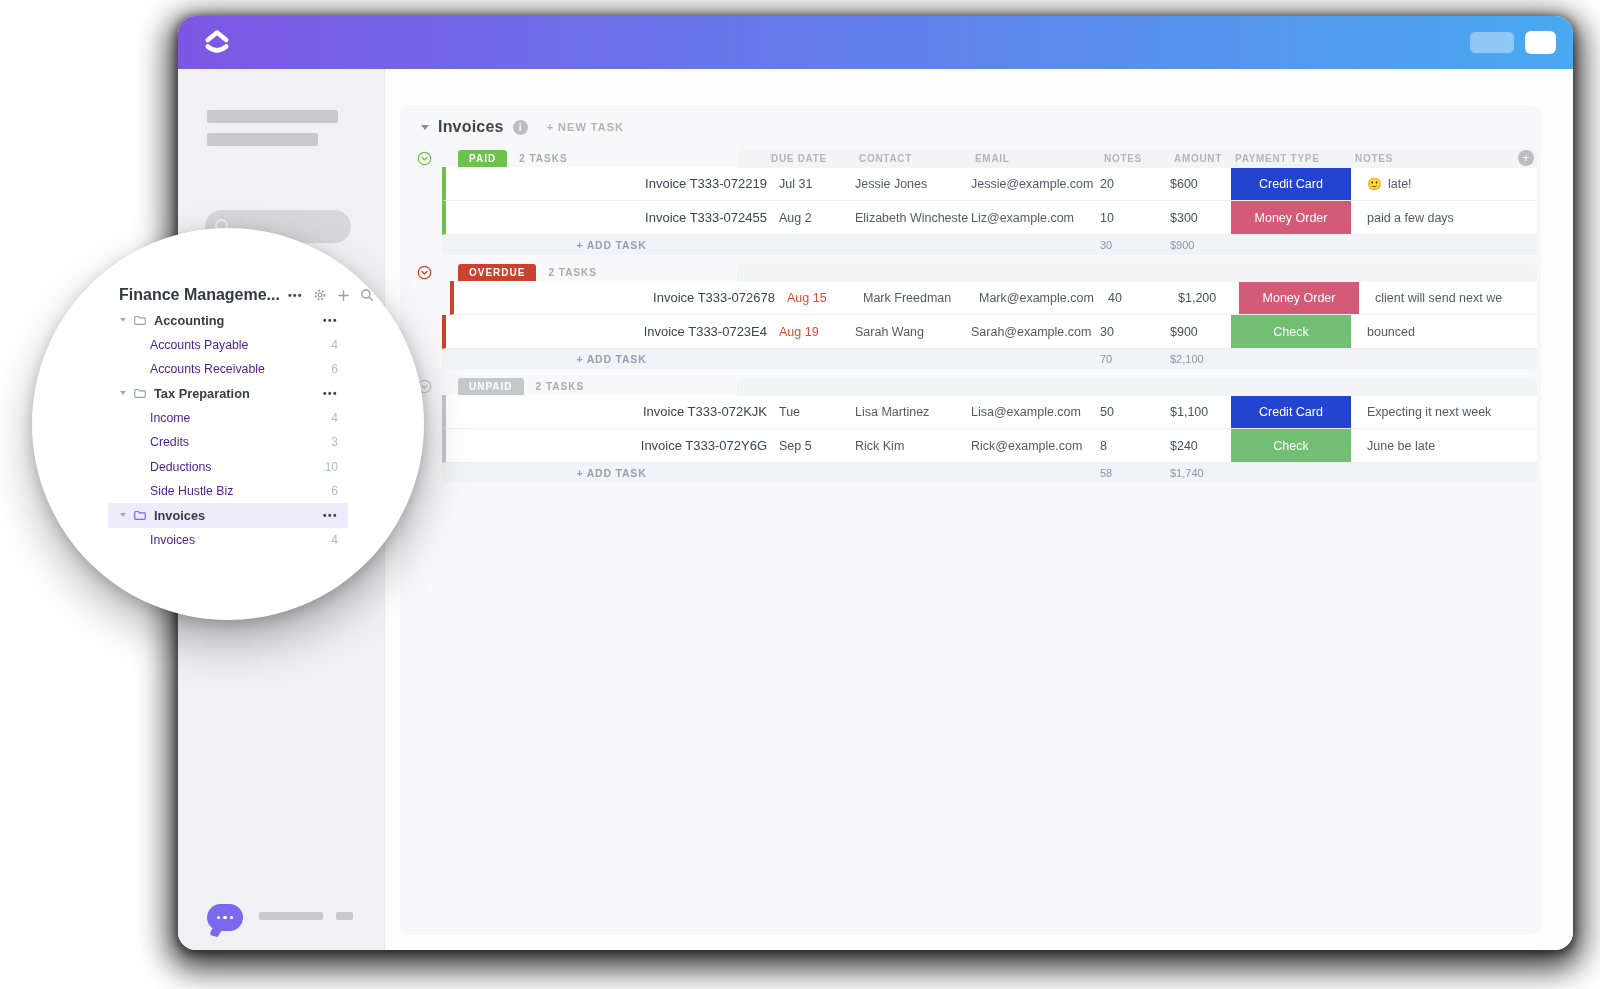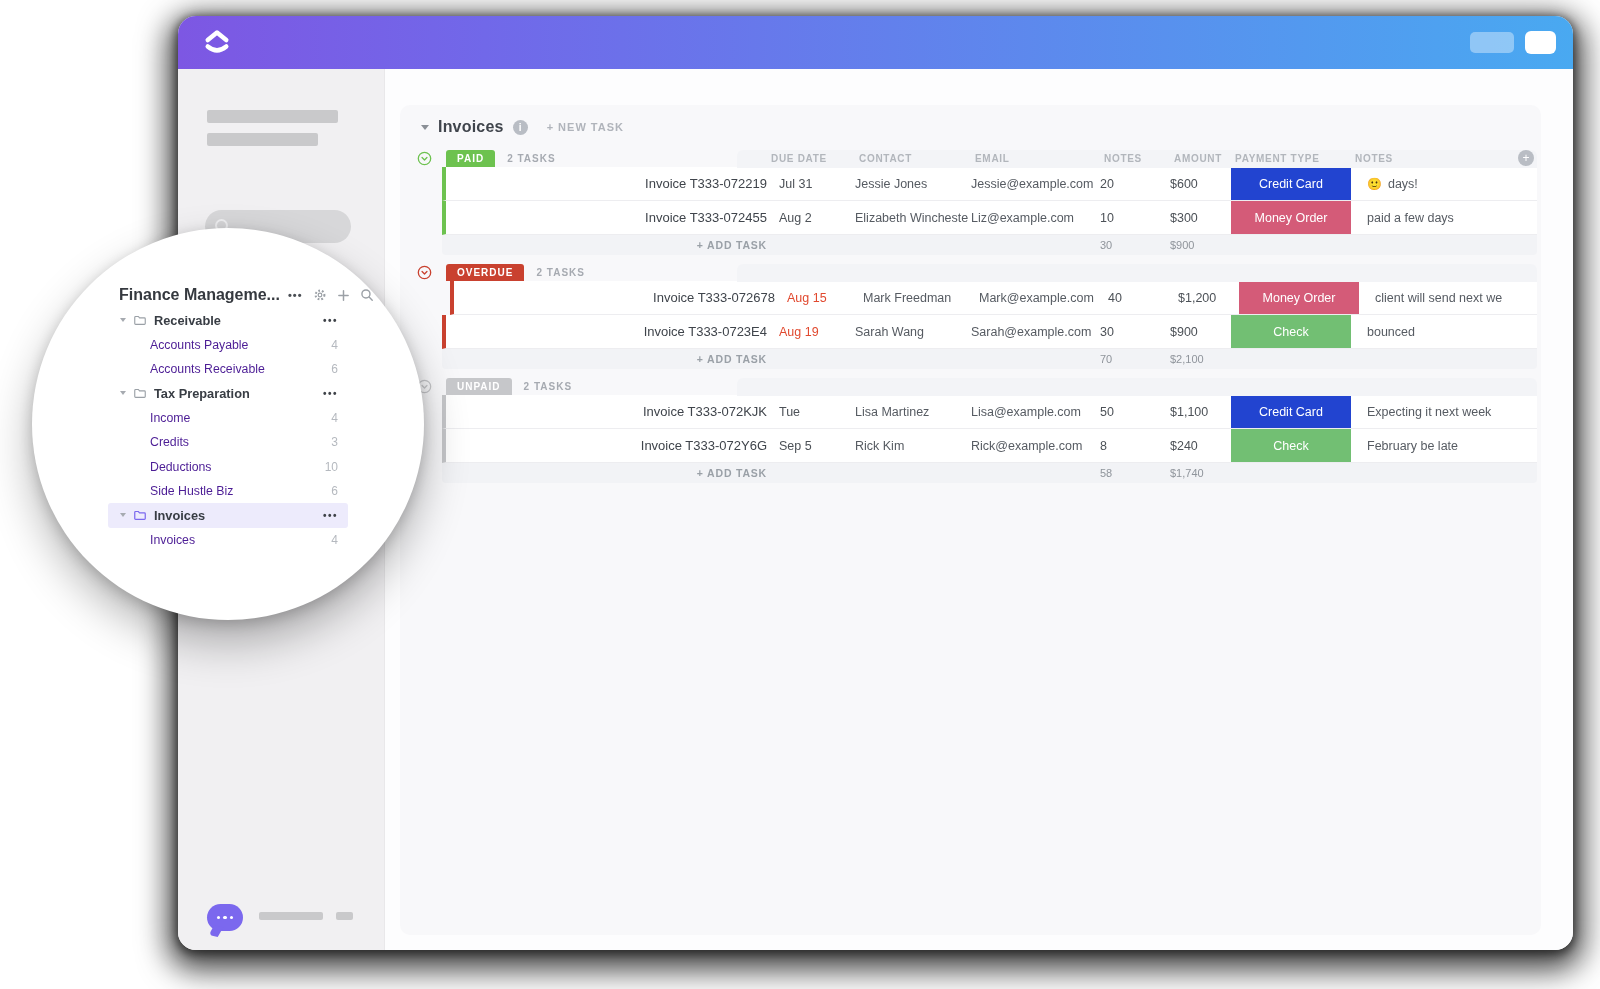--- a/index.html
+++ b/index.html
@@ -50,40 +50,40 @@
   .newtask { font-size:11px; color:#b0b4bb; letter-spacing:1px; font-weight:600; margin-left:10px; cursor:pointer; background:none; border:none; }
 
   .group { position:relative; margin-left:42px; width:1095px; }
   .group + .group { margin-top:9px; }
   .grid { display:grid; grid-template-columns:321px 88px 116px 129px 70px 61px 120px minmax(0,1fr); }
   .group-head { position:relative; height:17px; align-items:center; padding-left:4px; }
   .head-band { position:absolute; left:295px; right:0; top:0; bottom:-1px; background:#f3f4f7; border-radius:6px 6px 0 0; }
   .gh-left { display:flex; align-items:center; gap:0; height:17px; position:relative; z-index:1; }
   .toggle { position:absolute; left:-25px; top:1px; width:15px; height:15px; background:none; border:none; padding:0; cursor:pointer; }
   .badge { height:17px; line-height:17px; padding:0 11px; border-radius:3px 3px 0 0; color:#fff;
-    font-size:10px; font-weight:700; letter-spacing:1px; border:none; cursor:pointer; }
+    font-size:10px; font-weight:700; letter-spacing:1px; border:none; cursor:pointer;margin-left:12px; }
   .gcount { font-size:10px; color:#a6aab1; letter-spacing:1px; font-weight:600; margin-left:12px; }
   .col-label { position:relative; z-index:1; font-size:10px; color:#b2b6bc; letter-spacing:.7px; font-weight:600; white-space:nowrap; padding-left:4px; }
   .addcol { position:absolute; right:3px; top:0; width:16px; height:16px; border-radius:50%; background:#b9bdc4; color:#fff;
     display:flex; align-items:center; justify-content:center; font-size:12px; line-height:1; z-index:1; border:none; cursor:pointer; }
 
   .row { height:34px; background:#fff; border-left:4px solid #ccc; border-bottom:1px solid #ededf0; align-items:center; cursor:pointer; }
   .row:first-of-type { border-top-right-radius:3px; }
   .cell { font-size:12.5px; color:#565b62; white-space:nowrap; overflow:hidden; }
   .name { font-size:13px; color:#3f444b; padding-left:14px;text-align:right; }
   .due { padding-left:12px; color:#4c5157; }
   .hours,.amount { color:#4c5157; }
   .pay-cell { height:100%; }
   .paybtn { width:100%; height:100%; display:flex; align-items:center; justify-content:center; color:#fff;
     font-size:12.5px; font-weight:500; border:none; cursor:pointer; }
   .notes { padding-left:16px; display:flex; align-items:center; gap:6px; }
   .emoji { font-size:12px; }
 
   .totals { height:20px; background:#f2f3f6; align-items:center; padding-left:4px; border-radius:0 0 4px 4px; }
-  .addtask { font-size:10.5px; color:#9aa0a7; letter-spacing:.8px; font-weight:600; padding-left:10px; background:none; border:none; text-align:right; cursor:pointer; }
+  .addtask { font-size:10.5px; color:#9aa0a7; letter-spacing:.8px; font-weight:600; padding-left:10px; background:none; border:none; text-align:center; cursor:pointer; }
   .tot { font-size:11px; color:#8f949b; }
 
   
   .magnifier { position:absolute; left:32px; top:228px; width:392px; height:392px; border-radius:50%;
     background:#ffffff; box-shadow:0 22px 45px rgba(0,0,0,0.30), 0 4px 14px rgba(0,0,0,0.18); overflow:hidden; }
   .mag-head { position:absolute; left:87px; top:58px; right:48px; display:flex; align-items:center; }
   .mag-title { font-size:16px; font-weight:700; color:#35393f; white-space:nowrap; }
   .mag-dots { font-size:11px; color:#4a4e54; letter-spacing:1px; margin-left:8px; cursor:pointer; background:none; border:none; font-weight:700; }
   .mag-ico { margin-left:10px; color:#9ba0a6; cursor:pointer; background:none; border:none; display:flex; align-items:center; }
   .tree { position:absolute; left:76px; top:80px; width:240px; }
@@ -173,21 +173,21 @@
               <div class="cell due">Jul 31</div>
               <div class="cell">Jessie Jones</div>
               <div class="cell">Jessie@example.com</div>
               <div class="cell hours">20</div>
               <div class="cell amount">$600</div>
               <div class="cell pay-cell">
                 <button class="paybtn" style="background-color: rgb(34, 68, 208);">Credit Card</button>
               </div>
               <div class="cell notes">
                 <span class="emoji">🙂</span>
-                <span>days!</span>
+                <span>late!</span>
               </div>
             </div>
 
             <div class="row grid" style="border-left-color: rgb(109, 194, 79);">
               <div class="cell name">Invoice T333-072455</div>
               <div class="cell due">Aug 2</div>
               <div class="cell">Elizabeth Wincheste</div>
               <div class="cell">Liz@example.com</div>
               <div class="cell hours">10</div>
               <div class="cell amount">$300</div>
@@ -302,21 +302,21 @@
               <div class="cell name">Invoice T333-072Y6G</div>
               <div class="cell due">Sep 5</div>
               <div class="cell">Rick Kim</div>
               <div class="cell">Rick@example.com</div>
               <div class="cell hours">8</div>
               <div class="cell amount">$240</div>
               <div class="cell pay-cell">
                 <button class="paybtn" style="background-color: rgb(114, 191, 115);">Check</button>
               </div>
               <div class="cell notes">
-                <span>February be late</span>
+                <span>June be late</span>
               </div>
             </div>
 
             <div class="totals grid">
               <button class="addtask">+ ADD TASK</button>
               <div></div>
                 <div></div>
                 <div></div>
               <div class="tot">58</div>
               <div class="tot">$1,740</div>
@@ -354,21 +354,21 @@
     </div>
 
     <div class="tree">
       <div class="trow">
         <span class="tchev"></span>
         <span class="ficon">
           <svg viewBox="0 0 16 16" width="14" height="14">
               <path d="M2 5 a1 1 0 0 1 1-1 h3.1 l1.4 1.6 H13 a1 1 0 0 1 1 1 V12 a1 1 0 0 1 -1 1 H3 a1 1 0 0 1 -1 -1 z" fill="none" stroke="currentColor" stroke-width="1.3"></path>
             </svg>
         </span>
-        <span class="flabel">Receivable</span>
+        <span class="flabel">Accounting</span>
         <button class="tmenu">•••</button>
       </div>
       <div class="trow">
         <span class="clabel">Accounts Payable</span>
         <span class="tcount">4</span>
       </div>
       <div class="trow">
         <span class="clabel">Accounts Receivable</span>
         <span class="tcount">6</span>
       </div>

